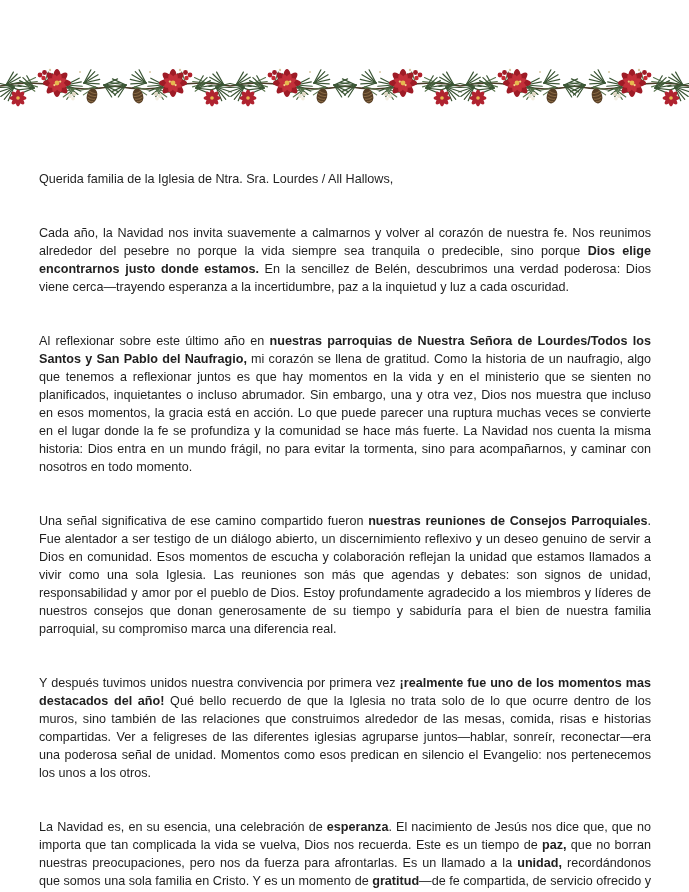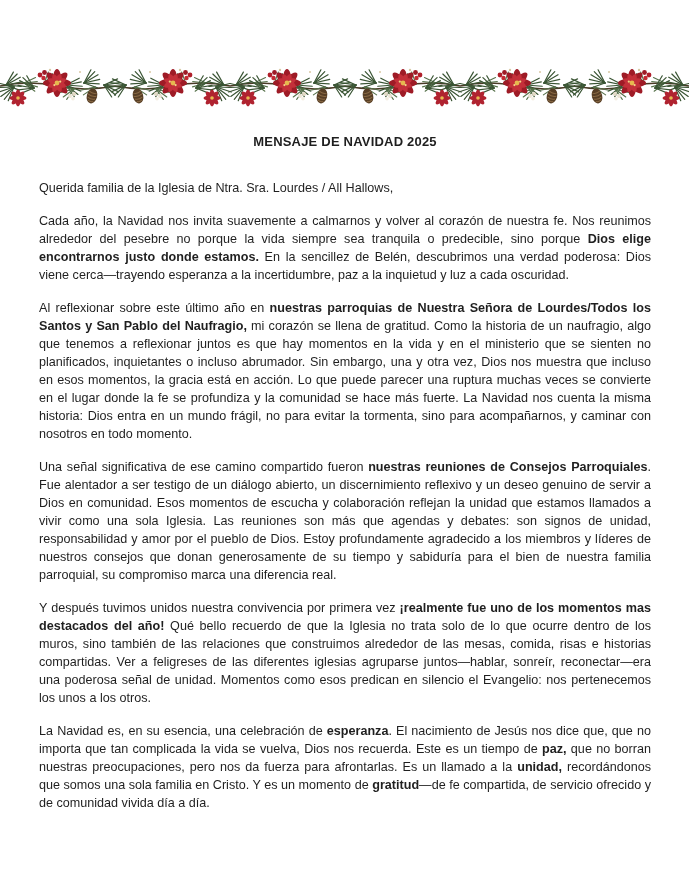--- a/index.html
+++ b/index.html
@@ -36,20 +36,21 @@
     font-size: 13px;
     font-weight: bold;
     letter-spacing: 0.2px;
     margin-bottom: 30px;
   }
   p.para {
     font-size: 12.6px;
     line-height: 18px;
     text-align: justify;
     margin-bottom: 15px;
+    margin-top: 36px;
   }
   p.para-single { text-align: left; }
   .bold { font-weight: bold; }
 </style>
 </head>
 <body>
 
 <div class="page">
 
   <svg class="garland" width="689" height="62" viewBox="0 0 689 62" aria-hidden="true">
@@ -136,21 +137,20 @@
     </defs>
     <use href="#segment" transform="translate(0,0)"></use>
     <use href="#segment" transform="translate(230,0) scale(-1,1)"></use>
     <use href="#segment" transform="translate(230,0)"></use>
     <use href="#segment" transform="translate(460,0) scale(-1,1)"></use>
     <use href="#segment" transform="translate(460,0)"></use>
     <use href="#segment" transform="translate(689,0) scale(-1,1)"></use>
   </svg>
 
   <div class="content">
-    <h1 class="title">MENSAJE DE NAVIDAD 2025</h1>
 
     <p class="para para-single"><span>Querida familia de la Iglesia de Ntra. Sra. Lourdes / All Hallows,</span></p>
 
 
     <p class="para"><span>Cada año, la Navidad nos invita suavemente a calmarnos y volver al corazón de nuestra fe. Nos reunimos alrededor del pesebre no porque la vida siempre sea tranquila o predecible, sino porque </span><span class="bold">Dios elige encontrarnos justo donde estamos.</span><span> En la sencillez de Belén, descubrimos una verdad poderosa: Dios viene cerca—trayendo esperanza a la incertidumbre, paz a la inquietud y luz a cada oscuridad.</span></p>
 
     <p class="para"><span>Al reflexionar sobre este último año en </span><span class="bold">nuestras parroquias de Nuestra Señora de Lourdes/Todos los Santos y San Pablo del Naufragio,</span><span> mi corazón se llena de gratitud. Como la historia de un naufragio, algo que tenemos a reflexionar juntos es que hay momentos en la vida y en el ministerio que se sienten no planificados, inquietantes o incluso abrumador. Sin embargo, una y otra vez, Dios nos muestra que incluso en esos momentos, la gracia está en acción. Lo que puede parecer una ruptura muchas veces se convierte en el lugar donde la fe se profundiza y la comunidad se hace más fuerte. La Navidad nos cuenta la misma historia: Dios entra en un mundo frágil, no para evitar la tormenta, sino para acompañarnos, y caminar con nosotros en todo momento.</span></p>
 
     <p class="para"><span>Una señal significativa de ese camino compartido fueron </span><span class="bold">nuestras reuniones de Consejos Parroquiales</span><span>. Fue alentador a ser testigo de un diálogo abierto, un discernimiento reflexivo y un deseo genuino de servir a Dios en comunidad. Esos momentos de escucha y colaboración reflejan la unidad que estamos llamados a vivir como una sola Iglesia. Las reuniones son más que agendas y debates: son signos de unidad, responsabilidad y amor por el pueblo de Dios. Estoy profundamente agradecido a los miembros y líderes de nuestros consejos que donan generosamente de su tiempo y sabiduría para el bien de nuestra familia parroquial, su compromiso marca una diferencia real.</span></p>
 

